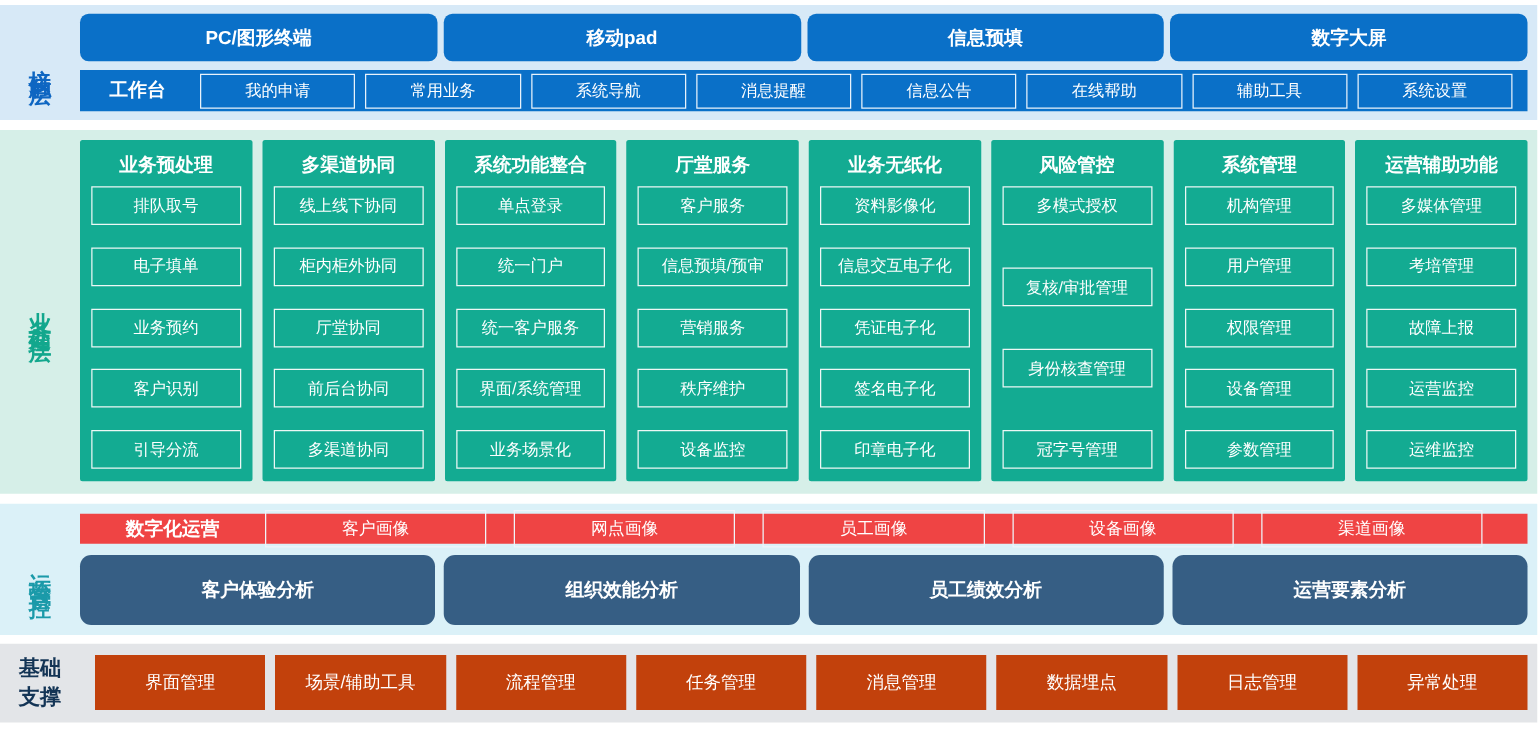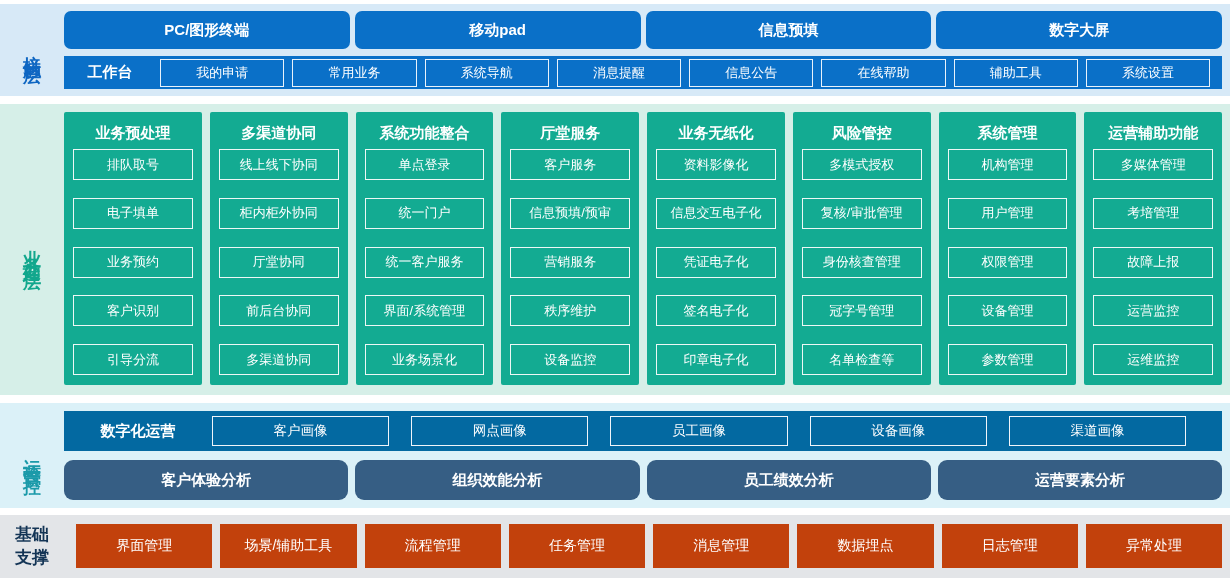--- a/index.html
+++ b/index.html
@@ -46,21 +46,21 @@
   .biz-items { flex:1; display:flex; flex-direction:column; justify-content:space-between; }
   .biz-item {
     min-height:31px; border:1px solid #ecf8f5; color:#ffffff; font-size:13px;
     display:flex; align-items:center; justify-content:center; text-align:center; padding:1px 2px; box-sizing:border-box;
   }
 
   
   .operation { margin-top:8px; height:105px; background:#dbf1f8; }
   .operation .vtext { color:#1b9aa9; }
   .op-content { flex:1; display:flex; flex-direction:column; gap:9px; padding:8px 8px 8px 0; box-sizing:border-box; }
-  .op-bar { height:40px; flex:none; background:#0369a1; display:flex; align-items:center; padding-right:14px; }
+  .op-bar { height:24px; flex:none; background:#ef4444; display:flex; align-items:center; padding-right:14px; }
   .op-bar-label { width:148px; flex:none; text-align:center; color:#ffffff; font-weight:bold; font-size:15px; }
   .op-bar-item {
     flex:1; height:28px; margin-right:22px; border:1px solid #f0f5fa; color:#ffffff;
     font-size:13.5px; display:flex; align-items:center; justify-content:center;
   }
   .op-analysis { flex:1; display:flex; gap:7px; }
   .op-box {
     flex:1; background:#365e84; border-radius:9px; color:#ffffff; font-weight:bold; font-size:15px;
     display:flex; align-items:center; justify-content:center;
   }
@@ -166,21 +166,20 @@
         </div>
       </div>
 
       <div class="biz-col">
         <div class="biz-title">风险管控</div>
         <div class="biz-items">
           <div class="biz-item">多模式授权</div>
           <div class="biz-item">复核/审批管理</div>
           <div class="biz-item">身份核查管理</div>
           <div class="biz-item">冠字号管理</div>
-          <div class="biz-item">名单检查等</div>
         </div>
       </div>
 
       <div class="biz-col">
         <div class="biz-title">系统管理</div>
         <div class="biz-items">
           <div class="biz-item">机构管理</div>
           <div class="biz-item">用户管理</div>
           <div class="biz-item">权限管理</div>
           <div class="biz-item">设备管理</div>

